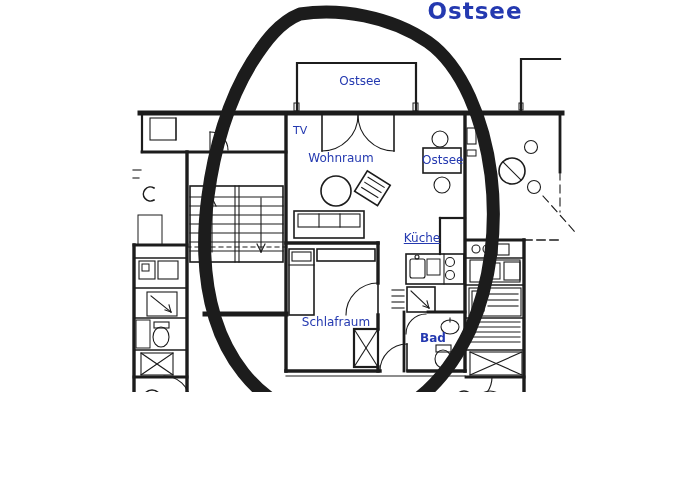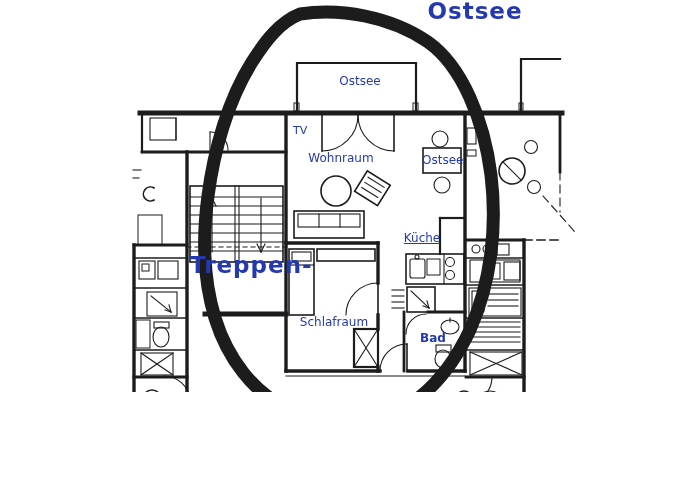--- a/index.html
+++ b/index.html
@@ -299,32 +299,31 @@
     <path id="oval" d="M300,14 C340,8 390,16 428,42 C462,66 484,120 491,175
          C497,225 492,280 470,330 C452,368 428,398 392,414
          C360,428 318,424 286,408 C254,392 228,360 215,318
          C204,282 202,240 208,196 C214,150 228,100 252,62
          C266,40 280,22 300,14 Z"></path>
   </svg>
 
   <div class="lbl big center" style="left:415px;top:-2px;width:120px;">Ostsee</div>
 
   <div class="lbl big center" style="left:190px;top:252px;width:106px;line-height:26px;">
-    <div>Treppen-</div>
   </div>
 
 
 
   <div class="lbl room center" style="left:330px;top:74px;width:60px;">Ostsee</div>
 
   <div class="lbl room tiny" style="left:293px;top:124px;">TV</div>
 
   <div class="lbl room center" style="left:308px;top:151px;width:66px;">Wohnraum</div>
 
   <div class="lbl room center" style="left:422px;top:153px;width:40px;">Ostsee</div>
 
   <div class="lbl room center" style="left:400px;top:231px;width:44px;text-decoration:underline;">Küche</div>
 
-  <div class="lbl room center" style="left:299px;top:315px;width:70px;">Schlafraum</div>
+  <div class="lbl room center" style="left:285px;top:315px;width:70px;padding-left:16px;">Schlafraum</div>
 
   <div class="lbl room" style="left:420px;top:331px;font-weight:bold;">Bad</div>
 
 </div>
 
 </body></html>

